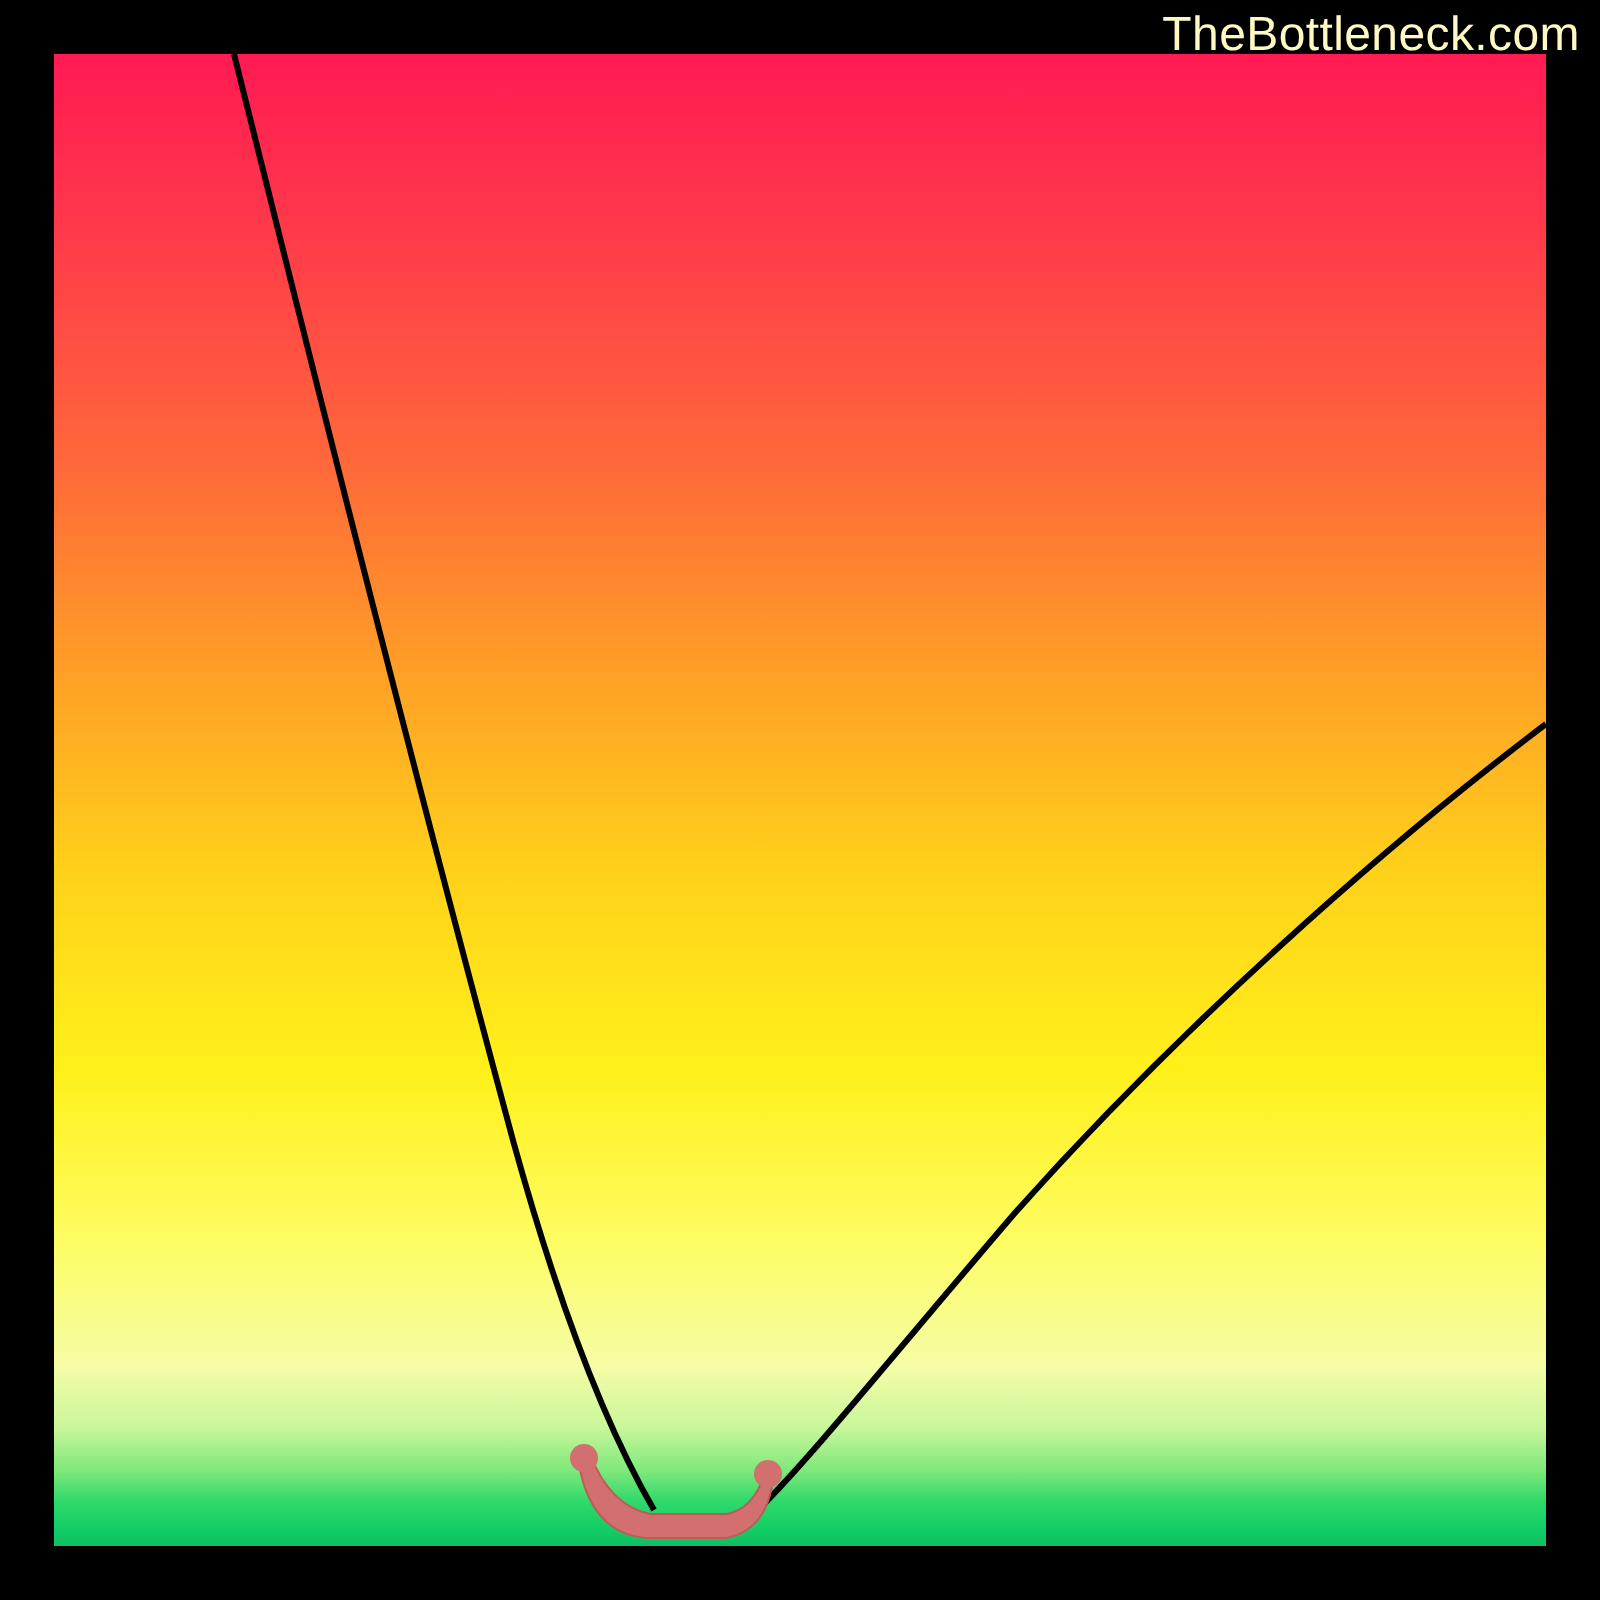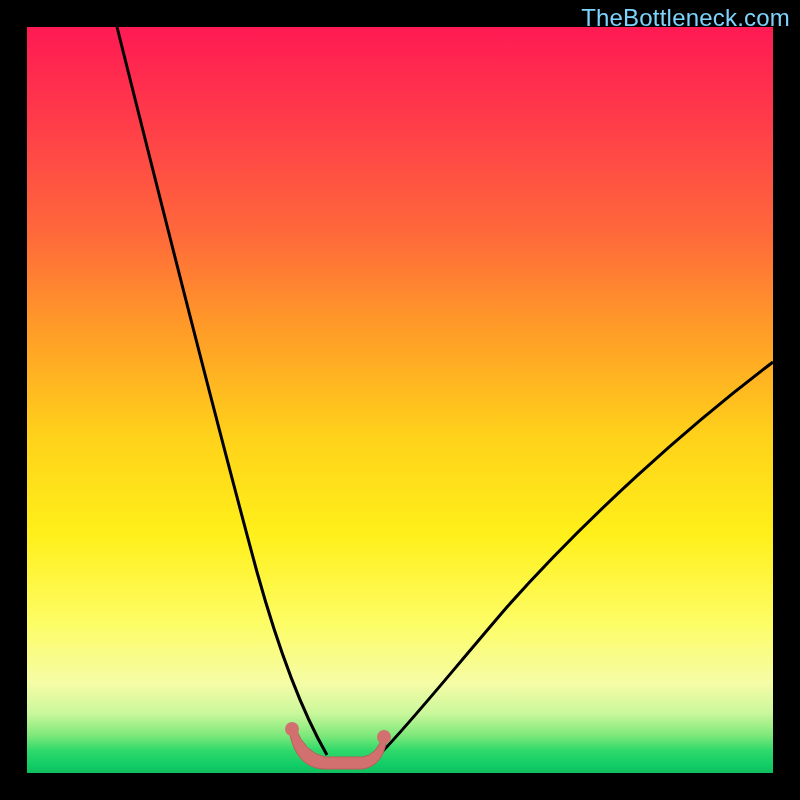--- a/index.html
+++ b/index.html
@@ -36,21 +36,21 @@
       #7de87a 95%,
       #2fd96a 97%,
       #11cc66 99%,
       #0fbf5f 100%
     );
   }
   .watermark {
     position: absolute;
     top: 4px;
     right: 10px;
-    color: #7dd3fc;
+    color: #fef9c3;
     font-size: 24px;
     letter-spacing: 0.2px;
     font-weight: 400;
     user-select: none;
   }
   svg.curves {
     position: absolute;
     left: 0; top: 0;
     width: 100%; height: 100%;
   }

